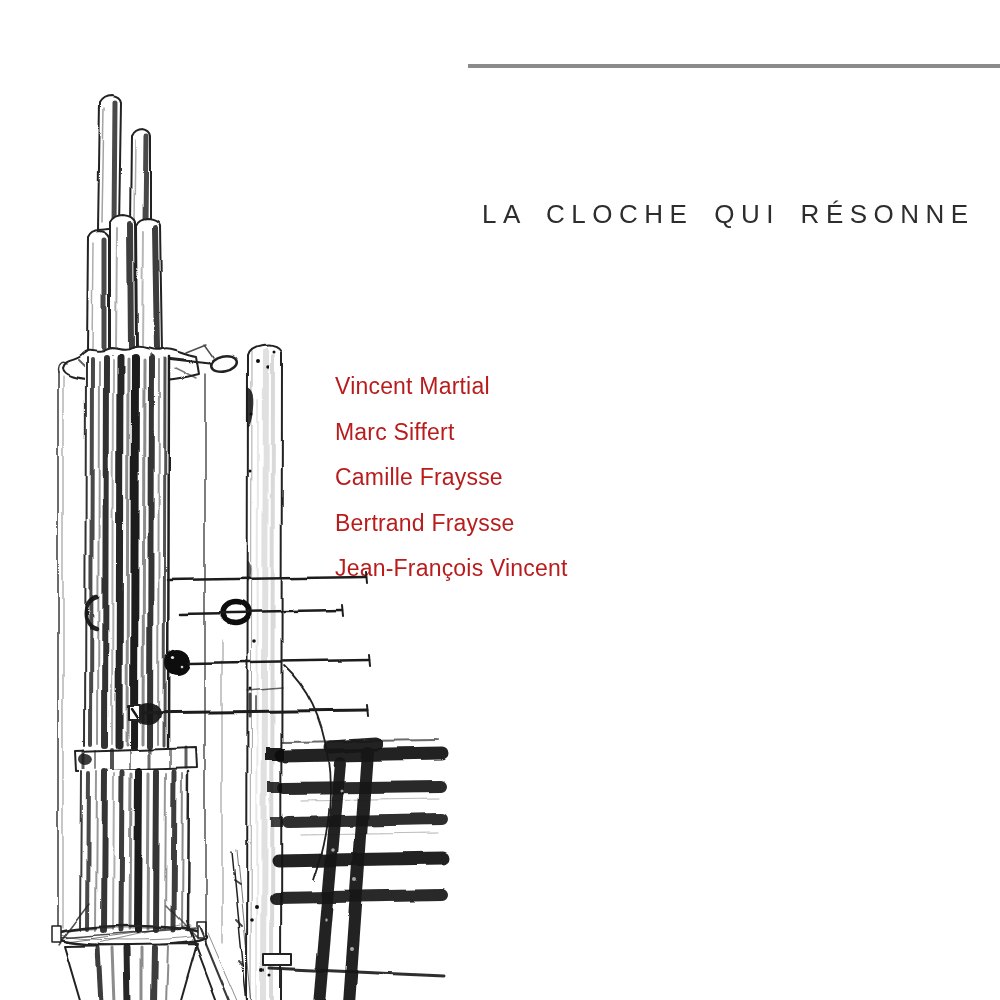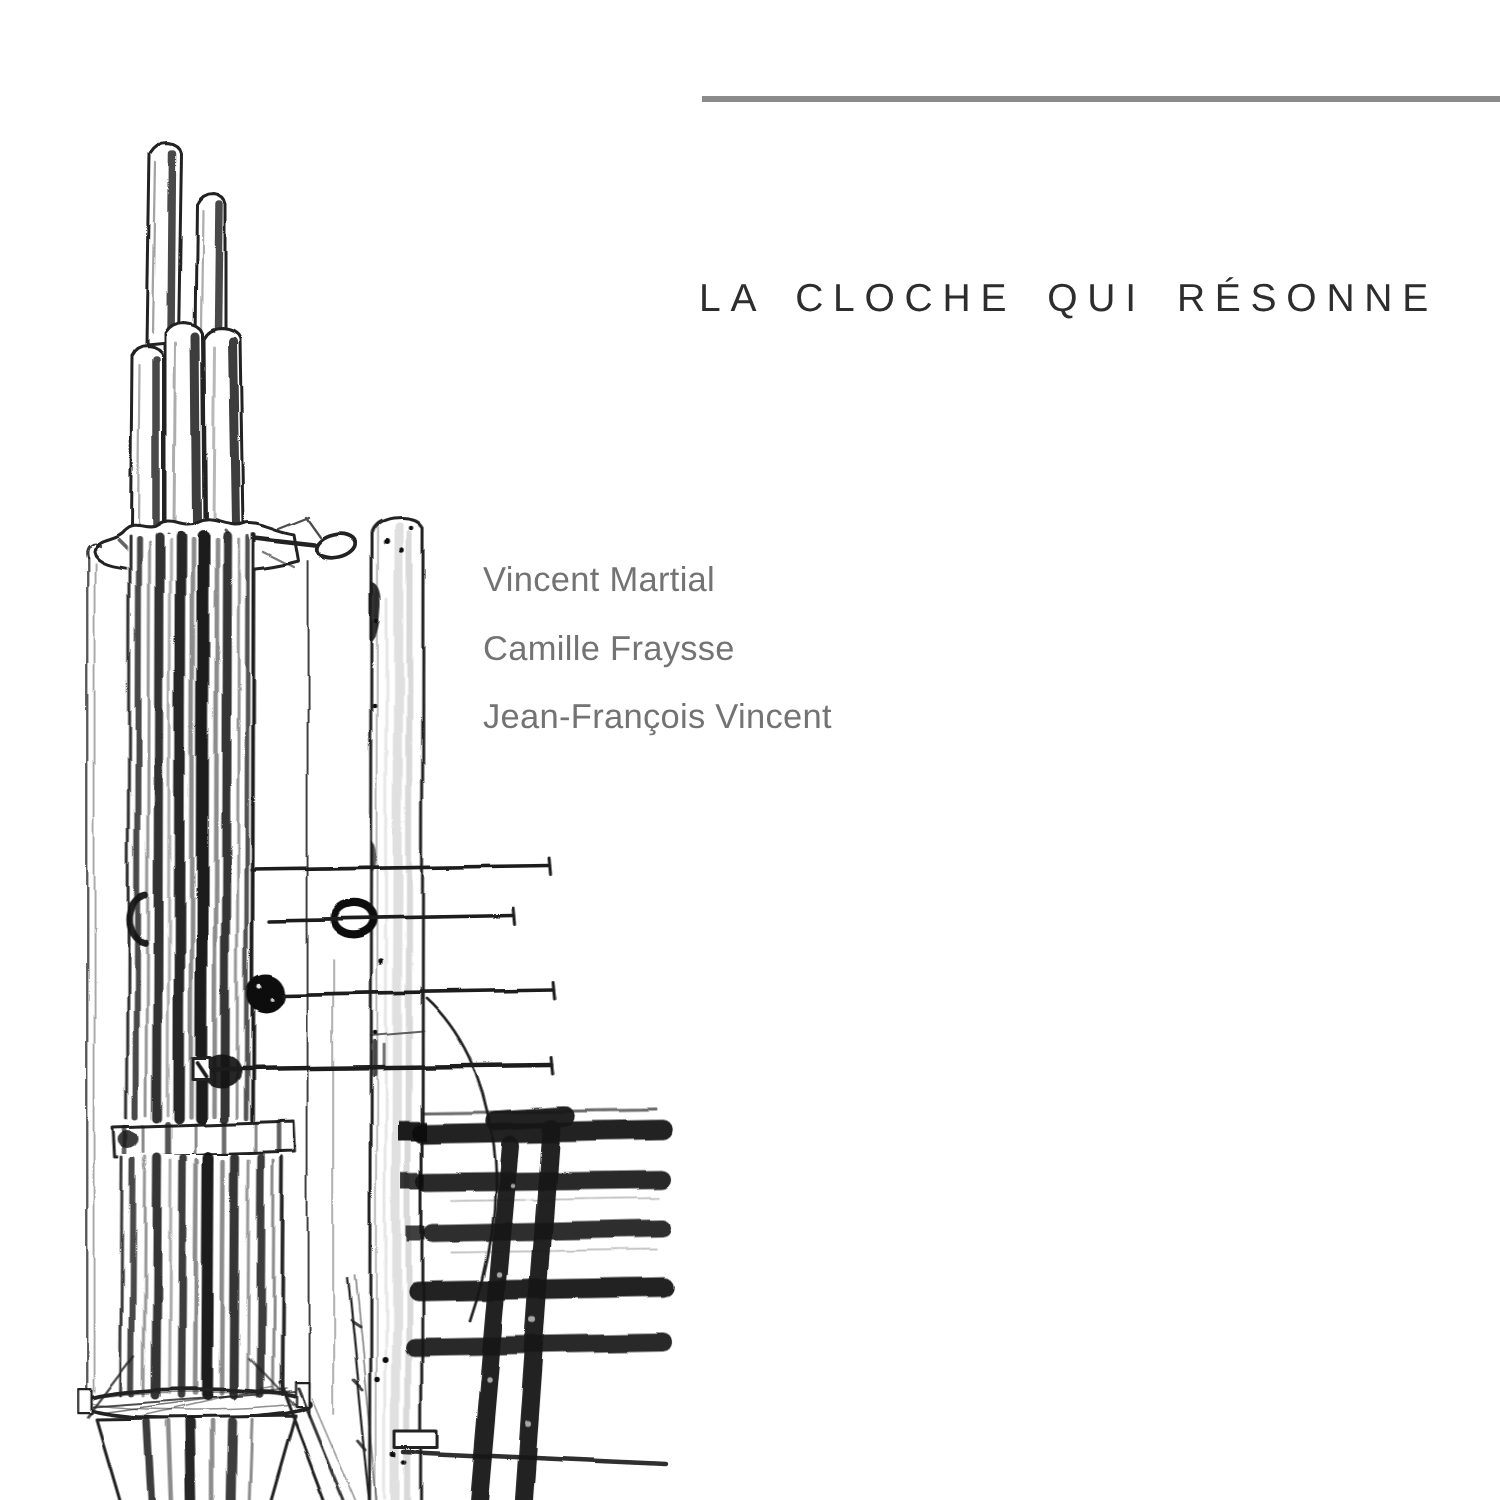--- a/index.html
+++ b/index.html
@@ -1,37 +1,39 @@
 <!DOCTYPE html>
 <html><head>
 <meta charset="utf-8">
 <title>La cloche qui résonne</title>
 <style>
   html,body{margin:0;padding:0;background:#ffffff;}
   .page{position:relative;width:1000px;height:1000px;background:#ffffff;overflow:hidden;
         font-family:"Liberation Sans","DejaVu Sans",sans-serif;}
   .divider{position:absolute;top:64px;left:468px;right:0;height:4px;background:#8b8b8b;}
-  .title{position:absolute;left:466px;top:183px;margin:0;font-size:26px;font-weight:300;
+  .title{position:absolute;left:466px;top:183px;margin:16px;font-size:26px;font-weight:300;
          letter-spacing:6.5px;word-spacing:7px;white-space:nowrap;color:#2d2d2d;}
   .credits{position:absolute;left:322px;top:372px;margin:0;padding:0;list-style:none;color:#3d3d3d;}
   .credits li{font-size:23px;font-weight:300;line-height:29px;margin:0 0 16.5px 0;letter-spacing:.2px;}
   svg.machine{position:absolute;left:0;top:0;display:block;}
 </style>
 </head>
 <body>
 
 <div class="page">
 
   <div class="divider" style="background-color: rgb(139, 139, 139);"></div>
 
   <h1 class="title" style="color: rgb(45, 45, 45);">LA CLOCHE QUI RÉSONNE</h1>
 
-  <ul class="credits" style="color: #737373;">
+  <ul class="credits" style="color: #b91c1c; margin-left: 13px;">
     <li>Vincent Martial</li>
+    <li>Marc Siffert</li>
     <li>Camille Fraysse</li>
+    <li>Bertrand Fraysse</li>
     <li>Jean-François Vincent</li>
   </ul>
 
   <svg class="machine" width="470" height="1000" viewBox="0 0 470 1000" role="img" aria-label="Black-and-white ink drawing of a tall bell-chime machine: bundled vertical pipes atop a heavily hatched column, a wooden mast, thin striker rods with rings and a dark ball, and a black ladder-like rack at the lower right">
     <defs>
       <filter id="rough" x="-4%" y="-2%" width="108%" height="104%">
         <feTurbulence type="fractalNoise" baseFrequency="0.018 0.012" numOctaves="3" seed="14" result="n"></feTurbulence>
         <feDisplacementMap in="SourceGraphic" in2="n" scale="5" xChannelSelector="R" yChannelSelector="G"></feDisplacementMap>
       </filter>
     </defs>

